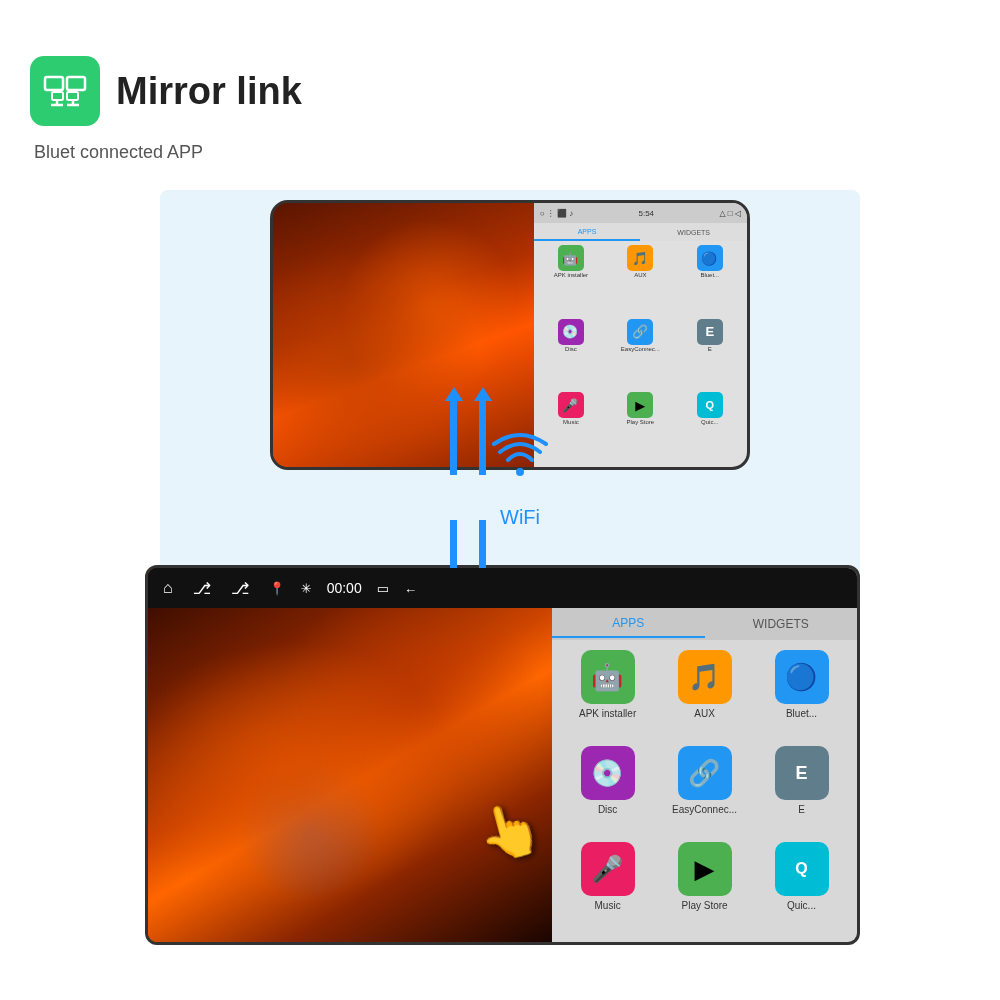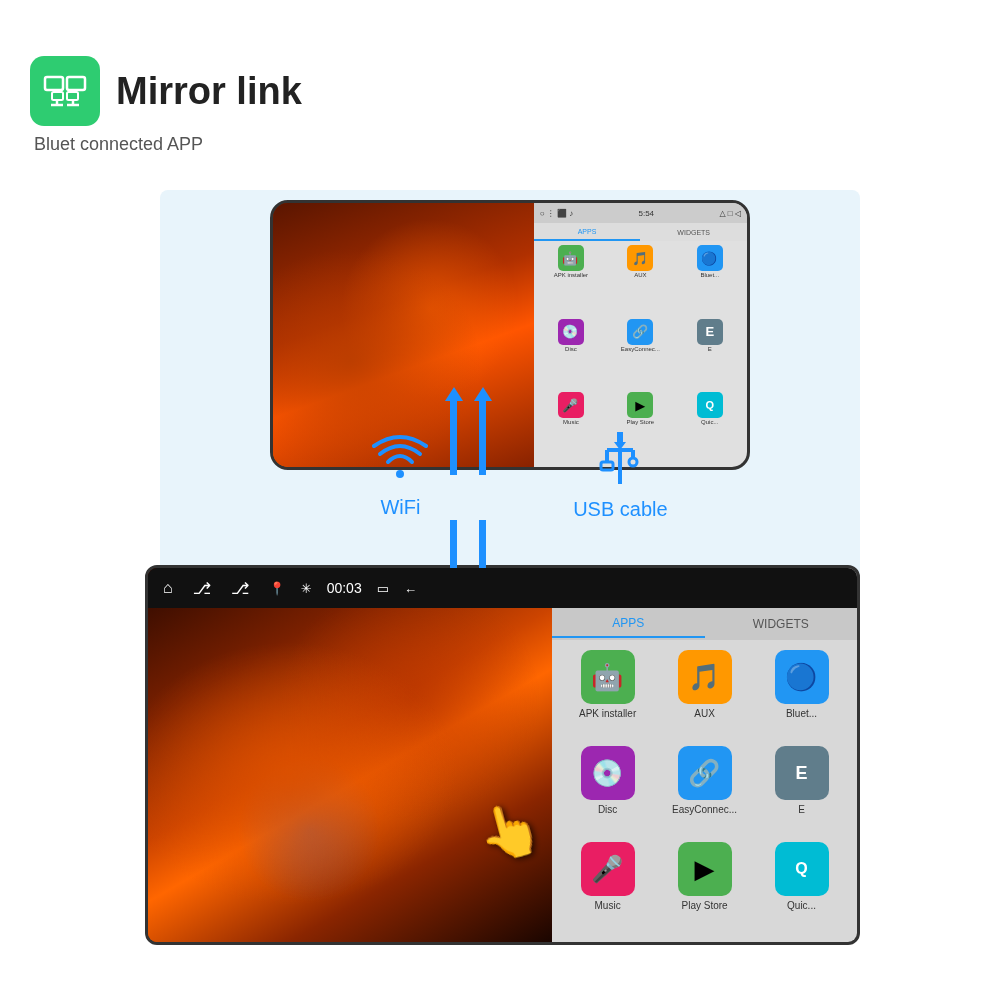--- a/index.html
+++ b/index.html
@@ -12,21 +12,21 @@
       position: relative;
     }
 
     
     .header-section {
       position: absolute;
       top: 56px;
       left: 30px;
       display: flex;
       flex-direction: column;
-      gap: 8px;
+      gap: 16px;
     }
 
     .mirror-link-row {
       display: flex;
       align-items: center;
       gap: 16px;
     }
 
     .mirror-icon {
       width: 70px;
@@ -317,21 +317,21 @@
       display: flex;
       justify-content: space-around;
       align-items: center;
       z-index: 5;
     }
 
     .icon-with-label {
       display: flex;
       flex-direction: column;
       align-items: center;
-      gap: 8px;
+      gap: 20px;
     }
 
     .icon-wifi {
       font-size: 52px;
       color: #1e90ff;
       line-height: 1;
     }
 
     .icon-label-text {
       font-size: 20px;
@@ -443,55 +443,41 @@
     <div class="icon-wifi">
       <svg width="56" height="48" viewBox="0 0 56 48" fill="#1e90ff">
         <path d="M28 38 A4 4 0 0 1 32 42 A4 4 0 0 1 24 42 A4 4 0 0 1 28 38Z" fill="#1e90ff"></path>
         <path d="M16 30 Q28 18 40 30" stroke="#1e90ff" stroke-width="4" fill="none" stroke-linecap="round"></path>
         <path d="M8 22 Q28 6 48 22" stroke="#1e90ff" stroke-width="4" fill="none" stroke-linecap="round"></path>
         <path d="M2 14 Q28 -4 54 14" stroke="#1e90ff" stroke-width="4" fill="none" stroke-linecap="round"></path>
       </svg>
     </div>
     <span class="icon-label-text">WiFi</span>
   </div>
-  <div class="icon-with-label">
-    <div>
-      <svg width="50" height="56" viewBox="0 0 50 56" fill="none">
-        <line x1="25" y1="54" x2="25" y2="20" stroke="#1e90ff" stroke-width="4"></line>
-        <line x1="12" y1="20" x2="38" y2="20" stroke="#1e90ff" stroke-width="4"></line>
-        <line x1="12" y1="20" x2="12" y2="32" stroke="#1e90ff" stroke-width="4"></line>
-        <rect x="6" y="32" width="12" height="8" rx="2" stroke="#1e90ff" stroke-width="3" fill="none"></rect>
-        <line x1="38" y1="20" x2="38" y2="28" stroke="#1e90ff" stroke-width="4"></line>
-        <circle cx="38" cy="32" r="4" stroke="#1e90ff" stroke-width="3" fill="none"></circle>
-        <polygon points="22,2 28,2 28,12 31,12 25,20 19,12 22,12" fill="#1e90ff"></polygon>
-      </svg>
-    </div>
-    <span class="icon-label-text">USB cable</span>
-  </div>
 </div>
 
 <div style="position:absolute; top:520px; left:450px; display:flex; gap:22px; z-index:6;">
   <div style="width:7px; height:50px; background:#1e90ff; position:relative;">
     <div style="position:absolute; bottom:-13px; left:50%; transform:translateX(-50%); border-left:9px solid transparent; border-right:9px solid transparent; border-top:14px solid #1e90ff;"></div>
   </div>
   <div style="width:7px; height:50px; background:#1e90ff; position:relative;">
     <div style="position:absolute; bottom:-13px; left:50%; transform:translateX(-50%); border-left:9px solid transparent; border-right:9px solid transparent; border-top:14px solid #1e90ff;"></div>
   </div>
 </div>
 
 <div class="car-unit">
 
   <div class="car-status-bar">
     <span class="car-status-icon">⌂</span>
     <span class="car-status-icon">⎇</span>
     <span class="car-status-icon">⎇</span>
     <div class="car-status-right">
       <span style="color:#fff; font-size:13px;">📍</span>
       <span style="color:#fff; font-size:13px;">✳</span>
-      <span class="car-time" style="margin-left:0;">00:03</span>
+      <span class="car-time" style="margin-left:0;">00:00</span>
       <span style="color:#fff; font-size:13px;">▭</span>
       <span style="color:#fff; font-size:13px;">←</span>
     </div>
   </div>
 
   <div class="car-screen-left">
     <div class="spiderman-large"></div>
 
     <div style="position:absolute; bottom:80px; right:10px; font-size:52px; transform:rotate(-15deg); z-index:15; filter:drop-shadow(2px 2px 3px rgba(0,0,0,0.7));">👆</div>
   </div>

